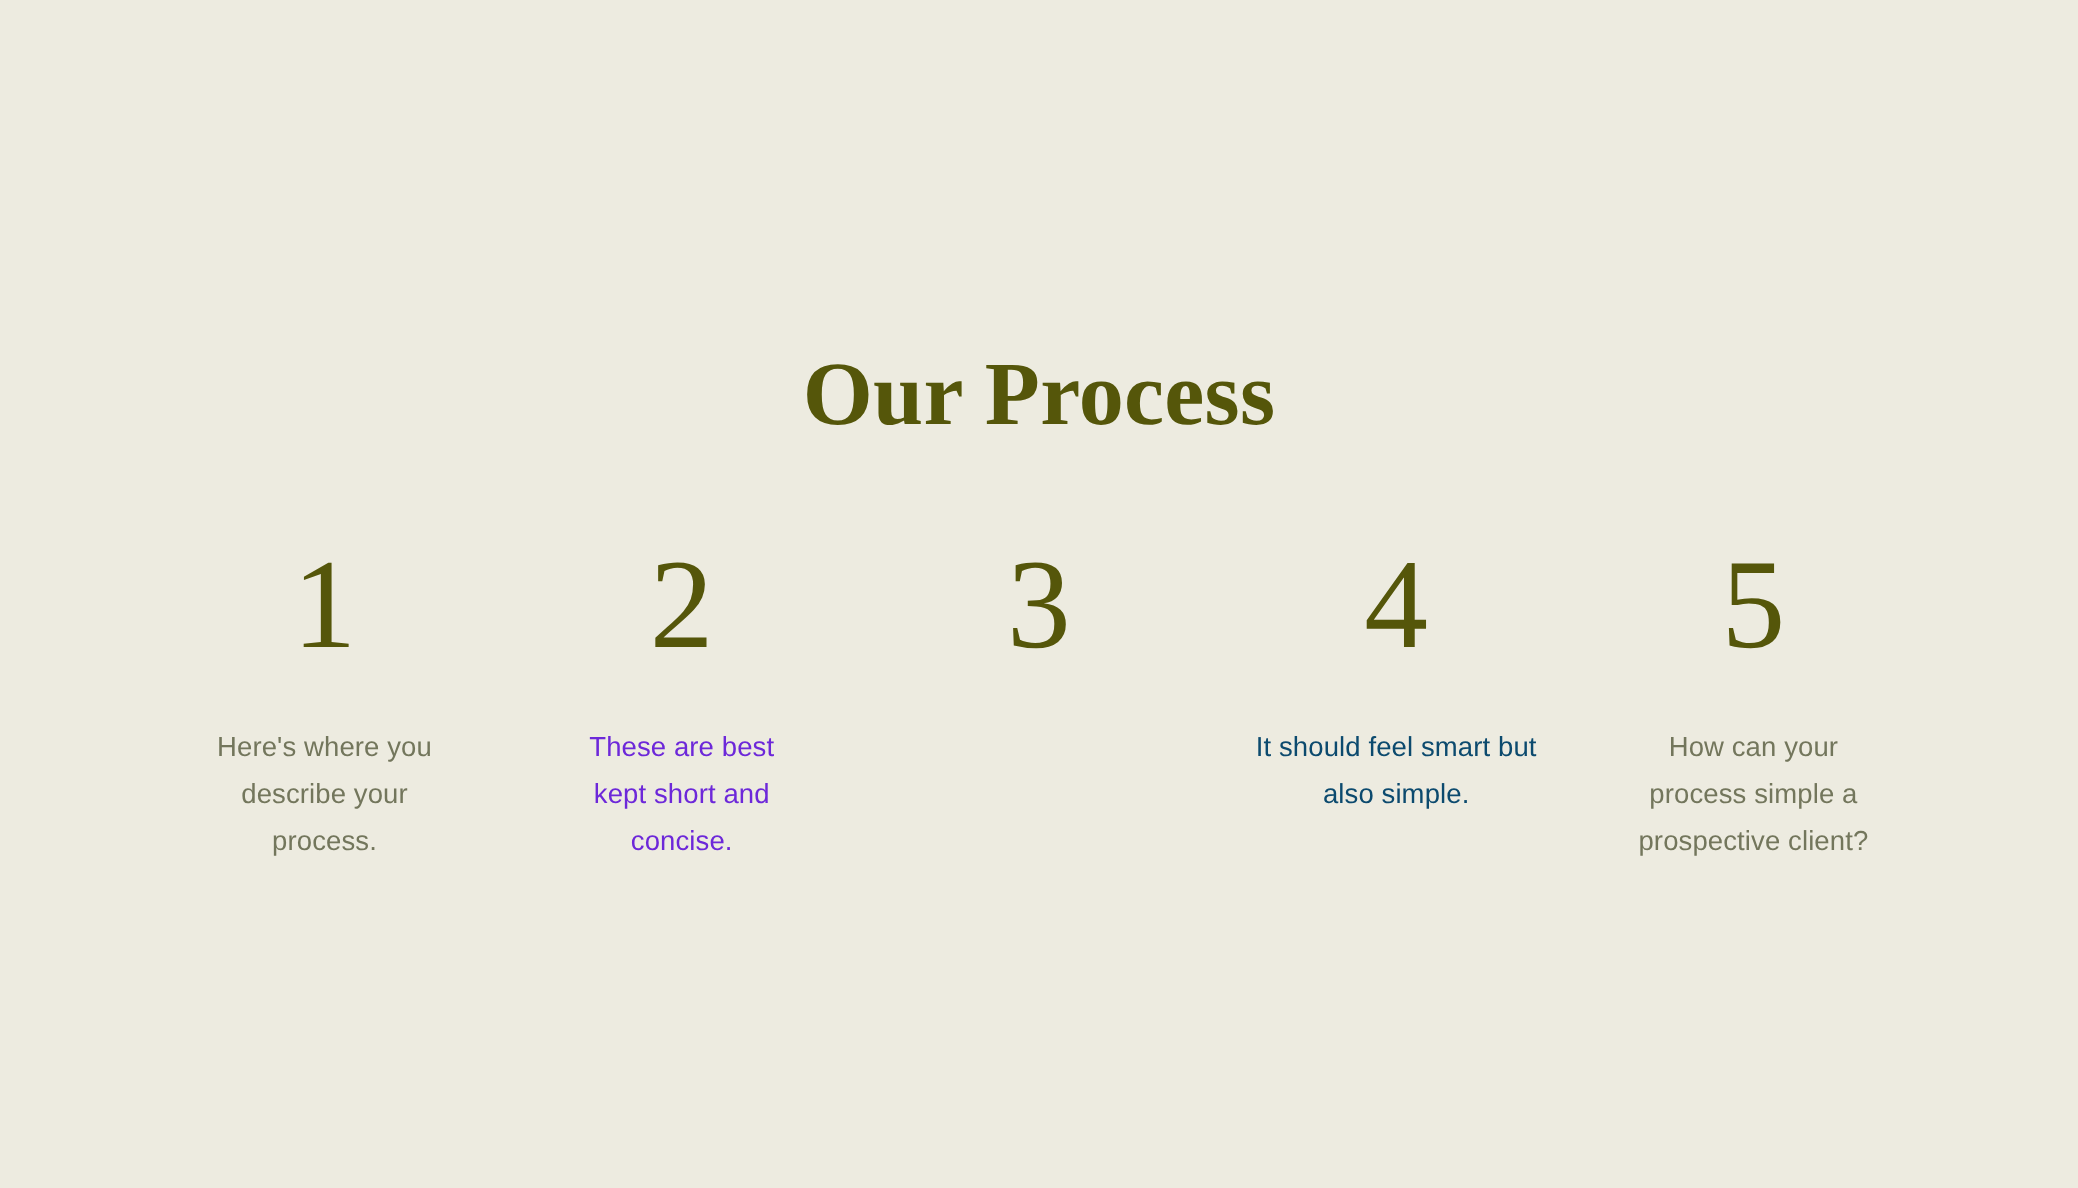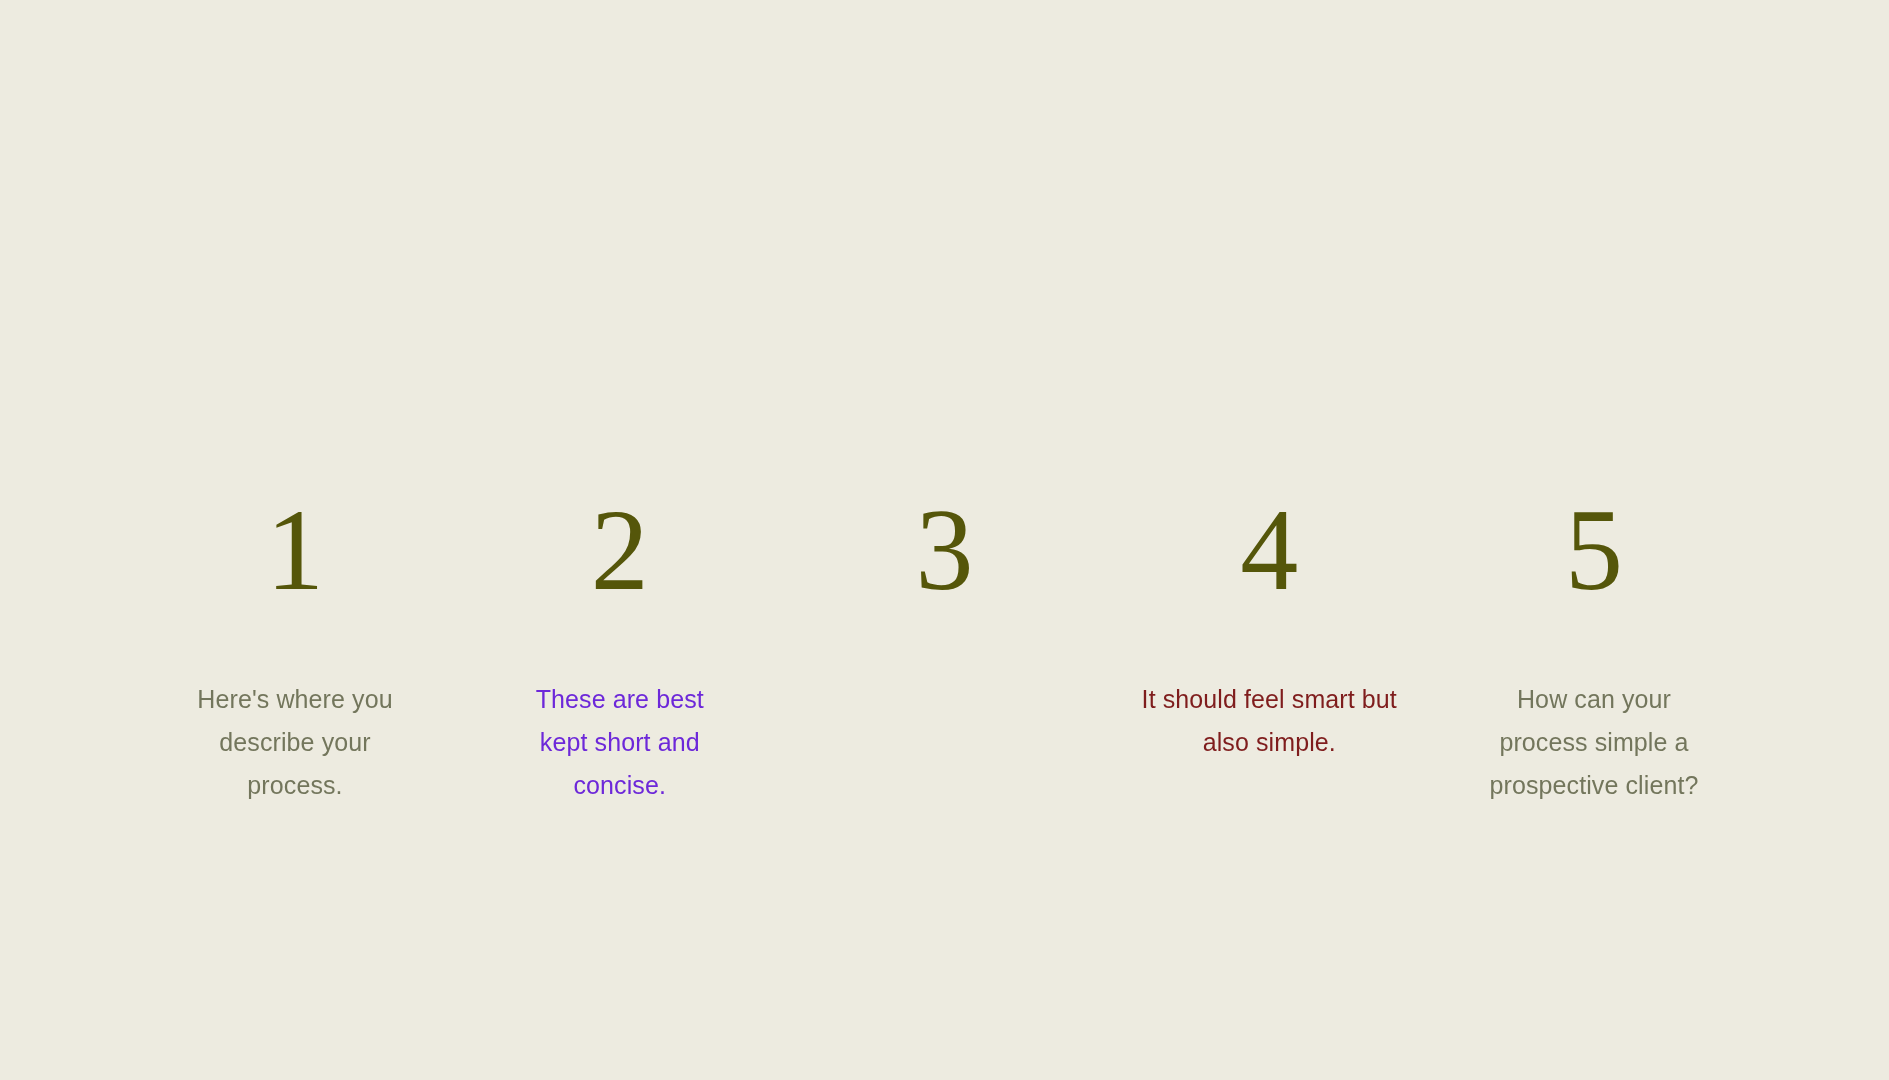--- a/index.html
+++ b/index.html
@@ -65,21 +65,21 @@
     font-weight: 400;
     font-size: 116px;
     line-height: 1.0;
     color: #55560a;
     height: 112px;
     display: block;
     letter-spacing: 0px;
   }
 
   .step-desc {
-    margin-top: 74px;
+    margin-top: 54px;
     font-family: "Liberation Sans", sans-serif;
     font-weight: 400;
     font-size: 25px;
     line-height: 43px;
     color: #73765c;
     max-width: 270px;
     letter-spacing: 0.1px;
   }
 
   
@@ -87,40 +87,41 @@
   .step:nth-child(2) .step-desc { max-width: 210px; }
   .step:nth-child(3) .step-desc { max-width: 235px; }
   .step:nth-child(4) .step-desc { max-width: 265px; }
   .step:nth-child(5) .step-desc { max-width: 248px; }
 </style>
 </head>
 <body style="background: rgb(237, 235, 224);">
 
 <div class="page" style="background: rgb(237, 235, 224);">
 
+  <h1 class="section-heading" style="color: rgb(85, 86, 10);">Our Process</h1>
 
   <div class="steps-row">
 
     <div class="step">
       <span class="step-number" style="color: rgb(85, 86, 10);">1</span>
       <p class="step-desc" style="color: rgb(115, 118, 92);">Here's where you describe your process.</p>
     </div>
 
     <div class="step">
       <span class="step-number" style="color: rgb(85, 86, 10);">2</span>
       <p class="step-desc" style="color: #6d28d9;">These are best kept short and concise.</p>
     </div>
 
     <div class="step">
       <span class="step-number" style="color: rgb(85, 86, 10);">3</span>
     </div>
 
     <div class="step">
       <span class="step-number" style="color: rgb(85, 86, 10);">4</span>
-      <p class="step-desc" style="color: #7f1d1d;">It should feel smart but also simple.</p>
+      <p class="step-desc" style="color: #0c4a6e;">It should feel smart but also simple.</p>
     </div>
 
     <div class="step">
       <span class="step-number" style="color: rgb(85, 86, 10);">5</span>
       <p class="step-desc" style="color: rgb(115, 118, 92);">How can your process simple a prospective client?</p>
     </div>
 
   </div>
 </div>
 

